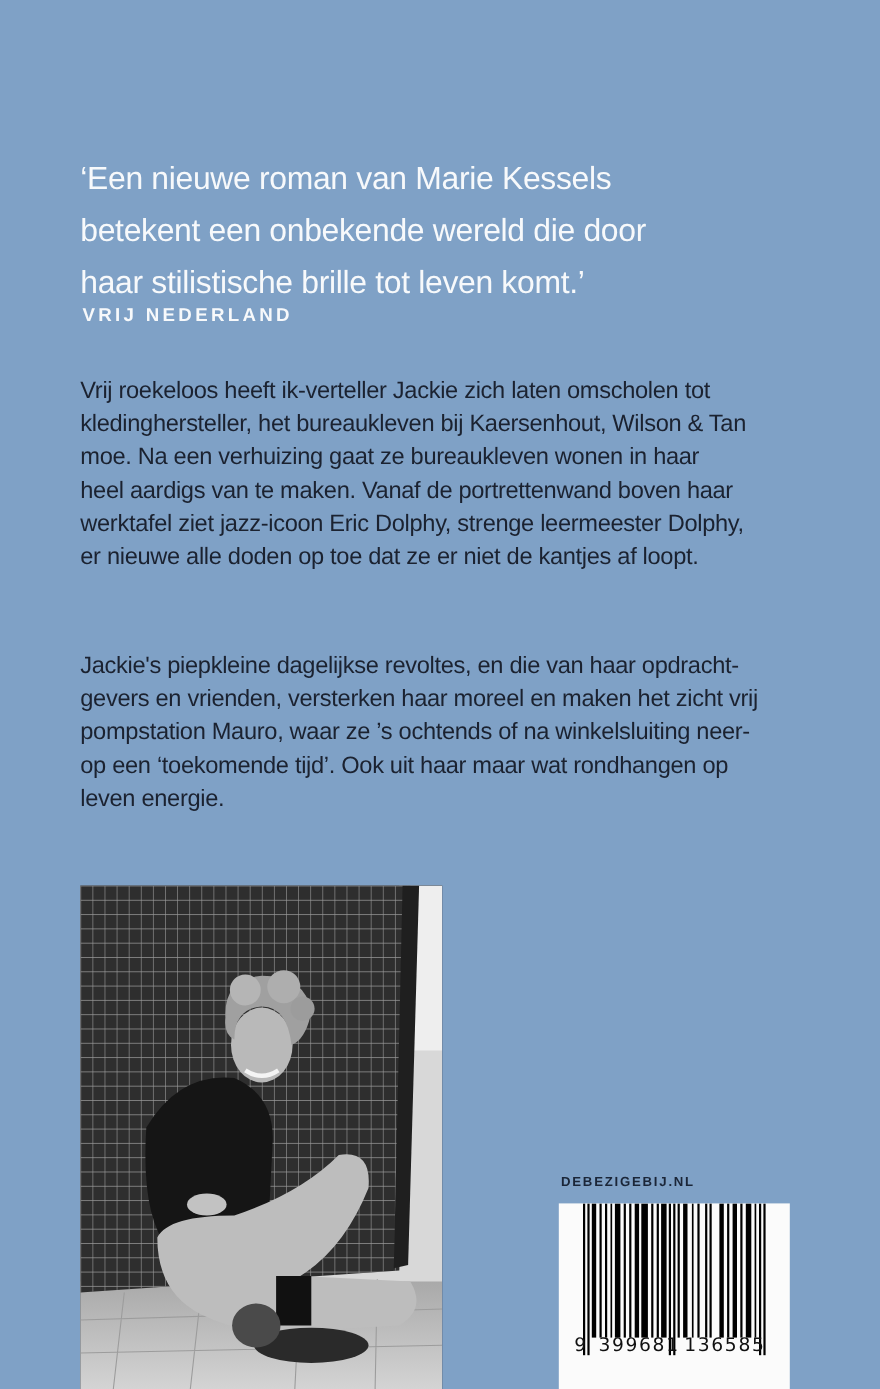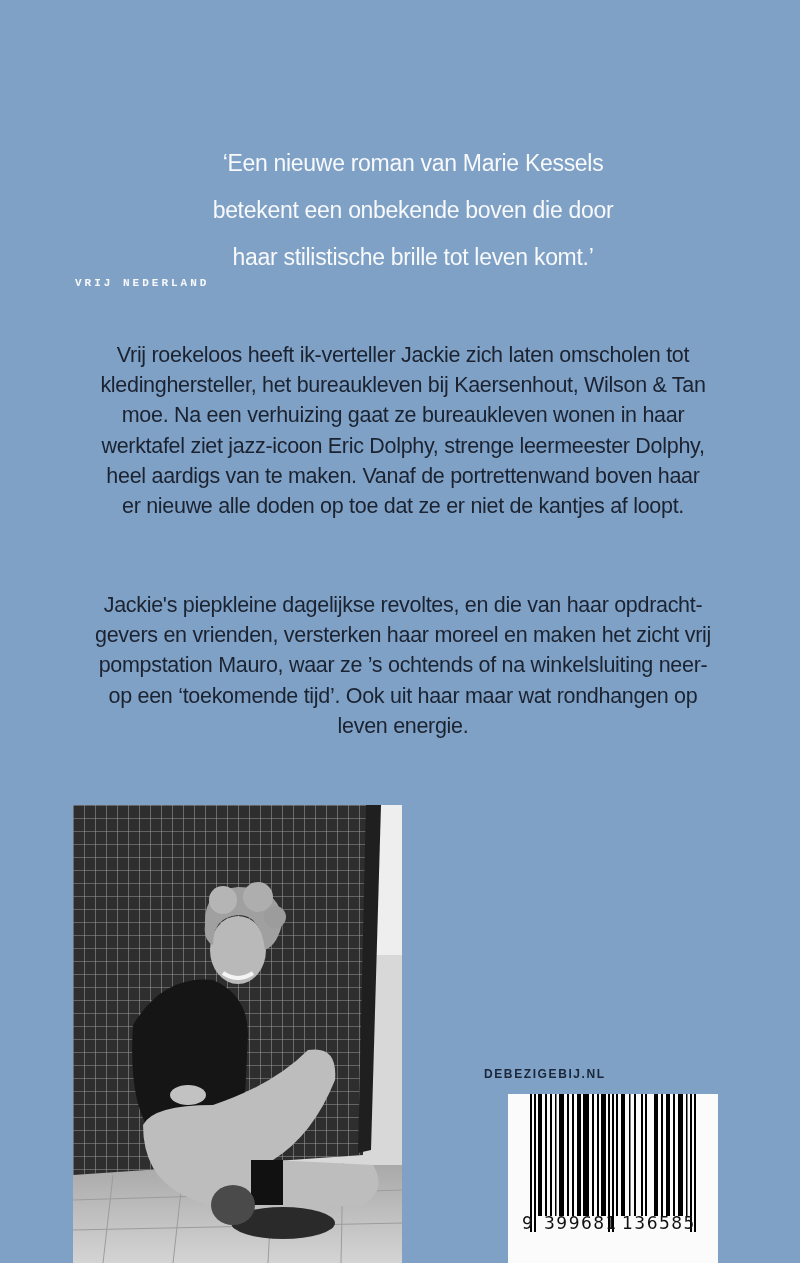--- a/index.html
+++ b/index.html
@@ -4,73 +4,71 @@
 <style>
   html, body { margin: 0; padding: 0; }
   body {
     width: 800px; height: 1263px; overflow: hidden;
     background: #7fa1c6;
     position: relative;
     font-family: "Liberation Sans", "DejaVu Sans", sans-serif;
   }
   .quote {
     position: absolute; left: 73px; top: 140px; width: 680px;
-    color: #f7f9fb; font-size: 23px; line-height: 47px; letter-spacing: -0.3px;
+    color: #f7f9fb; font-size: 29px; line-height: 47px; letter-spacing: -0.3px;
     margin: 0;
-    text-align: center;
   }
   .quote-source {
     position: absolute; left: 75px; top: 277px;
-    color: #f7f9fb; font-size: 11px; letter-spacing: 3px; font-weight: bold; font-family: Liberation Mono, monospace;
+    color: #f7f9fb; font-size: 17px; letter-spacing: 3px; font-weight: bold;
   }
   .para {
     position: absolute; left: 73px; width: 660px;
     color: #1b2230; font-size: 21.5px; line-height: 30.2px; letter-spacing: -0.3px;
     margin: 0;
-    text-align: center;
   }
   .para .line { display: block; white-space: nowrap; }
   #para1 { top: 340px; }
   #para2 { top: 590px; }
   .photo {
     position: absolute; left: 73px; top: 805px; width: 329px; height: 458px;
     background: #3a3a3a; overflow: hidden;
   }
   .publisher {
-    position: absolute; left: 484px; top: 1067px;
+    position: absolute; left: 510px; top: 1067px;
     color: #1b2638; font-size: 12px; letter-spacing: 1.6px; font-weight: bold;
   }
   .barcode-box {
     position: absolute; left: 508px; top: 1094px; width: 210px; height: 169px;
     background: #fbfbfb;
   }
   .barcode-digits {
     position: absolute; left: 14px; top: 119px; width: 200px; height: 22px;
     font-family: "DejaVu Sans", sans-serif; font-size: 17px; color: #111;
   }
   .barcode-digits span { position: absolute; top: 0; }
 </style>
 </head>
 <body>
 
 <div>
 
   <div class="quote">
     <div>‘Een nieuwe roman van Marie Kessels</div>
-    <div>betekent een onbekende boven die door</div>
+    <div>betekent een onbekende wereld die door</div>
     <div>haar stilistische brille tot leven komt.’</div>
   </div>
   <div class="quote-source">VRIJ NEDERLAND</div>
 
   <p class="para" id="para1">
     <span class="line">Vrij roekeloos heeft ik-verteller Jackie zich laten omscholen tot</span>
     <span class="line">kledinghersteller, het bureaukleven bij Kaersenhout, Wilson &amp; Tan</span>
     <span class="line">moe. Na een verhuizing gaat ze bureaukleven wonen in haar</span>
+    <span class="line">heel aardigs van te maken. Vanaf de portrettenwand boven haar</span>
     <span class="line">werktafel ziet jazz-icoon Eric Dolphy, strenge leermeester Dolphy,</span>
-    <span class="line">heel aardigs van te maken. Vanaf de portrettenwand boven haar</span>
     <span class="line">er nieuwe alle doden op toe dat ze er niet de kantjes af loopt.</span>
   </p>
 
   <p class="para" id="para2">
     <span class="line">Jackie's piepkleine dagelijkse revoltes, en die van haar opdracht-</span>
     <span class="line">gevers en vrienden, versterken haar moreel en maken het zicht vrij</span>
     <span class="line">pompstation Mauro, waar ze ’s ochtends of na winkelsluiting neer-</span>
     <span class="line">op een ‘toekomende tijd’. Ook uit haar maar wat rondhangen op</span>
     <span class="line">leven energie.</span>
   </p>

